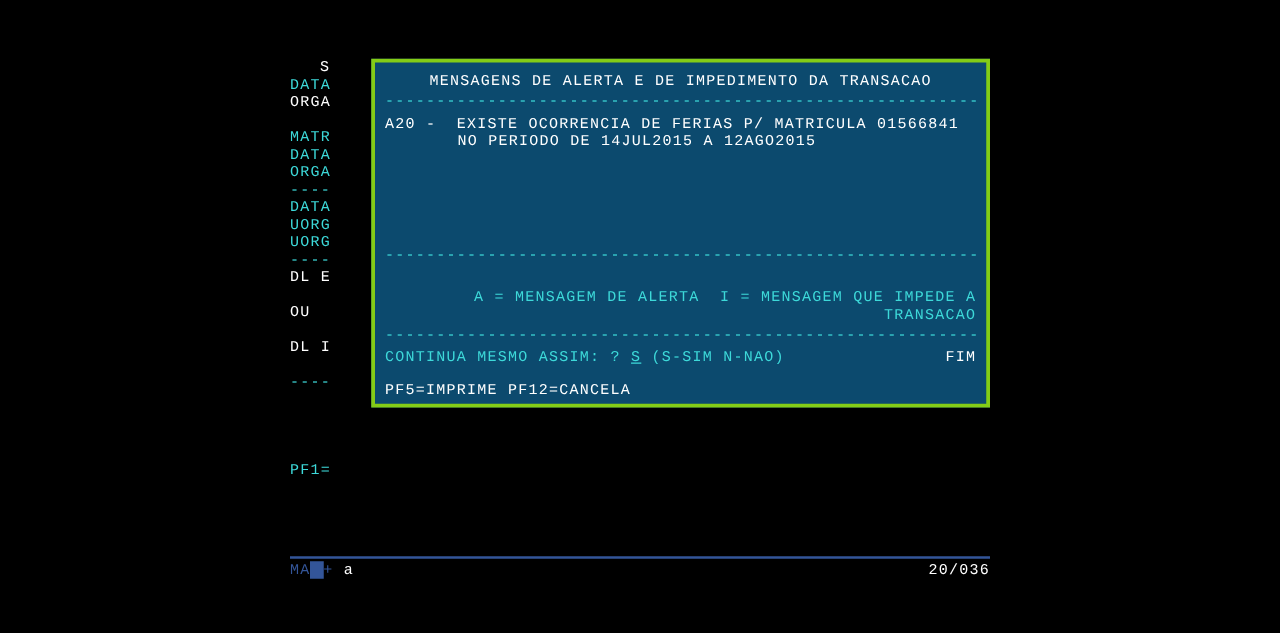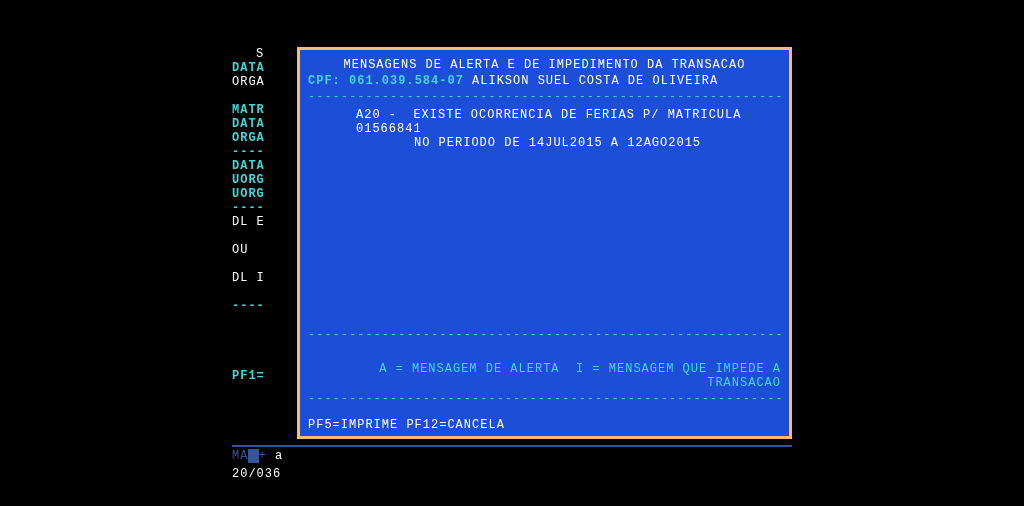--- a/index.html
+++ b/index.html
@@ -25,23 +25,23 @@
       width: 560px;
       height: 412px;
       position: relative;
     }
     
     .white-frame {
       position: absolute;
       left: 65px;
       top: 0;
       right: 0;
-      height: 392px;
-      border: 3px solid #fdba74;
-      background: #1d4ed8;
+      height: 279px;
+      border: 3px solid #84cc16;
+      background: #0c4a6e;
     }
     
     .left-column {
       position: absolute;
       left: 0;
       top: 0;
       width: 60px;
       color: #ffffff;
     }
     
@@ -69,21 +69,20 @@
     
     .divider-line {
       color: #3dd9d9;
       white-space: nowrap;
       overflow: hidden;
       margin-top: 2px;
     }
     
     .message-block {
       margin-top: 4px;
-      margin-left: 48px;
     }
     
     .legend-line {
       text-align: right;
       color: #3dd9d9;
       margin-top: 20px;
     }
     
     .bottom-section {
       position: absolute;
@@ -105,38 +104,36 @@
     
     .status-bar {
       position: absolute;
       bottom: -4px;
       left: 0;
       right: 0;
       display: flex;
       justify-content: space-between;
       height: 18px;
       line-height: 18px;
-      flex-direction: column;
     }
     
     .status-bar-border {
       border-top: 2px solid #335599;
     }
     
     .status-left {
       color: #335599;
     }
     
     .status-right {
       color: #ffffff;
     }
     
     .cyan {
       color: #3dd9d9;
-      font-weight: bold;
     }
     
     .white {
       color: #ffffff;
     }
     
     .underline {
       text-decoration: underline;
     }
     
@@ -173,41 +170,44 @@
     <div class="cyan">----</div>
     <div style="height:56px"></div>
     <div class="cyan">PF1=</div>
   </div>
 
   <div class="white-frame">
     <div class="inner-content">
 
       <div class="title-line">MENSAGENS DE ALERTA E DE IMPEDIMENTO DA TRANSACAO</div>
 
-      <div class="cpf-line">
-        <span class="cyan">CPF:</span>
-        <span class="cyan">061.039.584-07</span>
-        <span class="white">ALIKSON SUEL COSTA DE OLIVEIRA</span>
-      </div>
 
       <div class="divider-line">----------------------------------------------------------------</div>
 
       <div class="message-block">
         <div>
           <span class="white"><span>A20</span> -&nbsp;&nbsp;</span><span class="white">EXISTE OCORRENCIA DE FERIAS P/ MATRICULA 01566841</span>
         </div>
         <div style="padding-left:58px" class="white">NO PERIODO DE 14JUL2015 A 12AGO2015</div>
       </div>
 
       <div class="bottom-section">
         <div class="divider-line">----------------------------------------------------------------</div>
         <div class="legend-line">
           <span>A = MENSAGEM DE ALERTA</span>&nbsp;&nbsp;<span>I = MENSAGEM QUE IMPEDE A  TRANSACAO</span>
         </div>
         <div class="divider-line">----------------------------------------------------------------</div>
+        <div class="continue-line">
+          <div>
+            <span class="cyan">CONTINUA MESMO ASSIM: ?</span>
+            <span class="cyan underline">S</span>
+            <span class="cyan">(S-SIM N-NAO)</span>
+          </div>
+          <span class="white">FIM</span>
+        </div>
         <div class="pf-line">PF5=IMPRIME PF12=CANCELA</div>
       </div>
 
     </div>
   </div>
 
   <div class="status-bar status-bar-border">
     <div class="status-left">
       <span><span>MA</span></span><span class="cursor-box">&nbsp;</span><span>+</span>&nbsp;<span class="white">a</span>
     </div>

